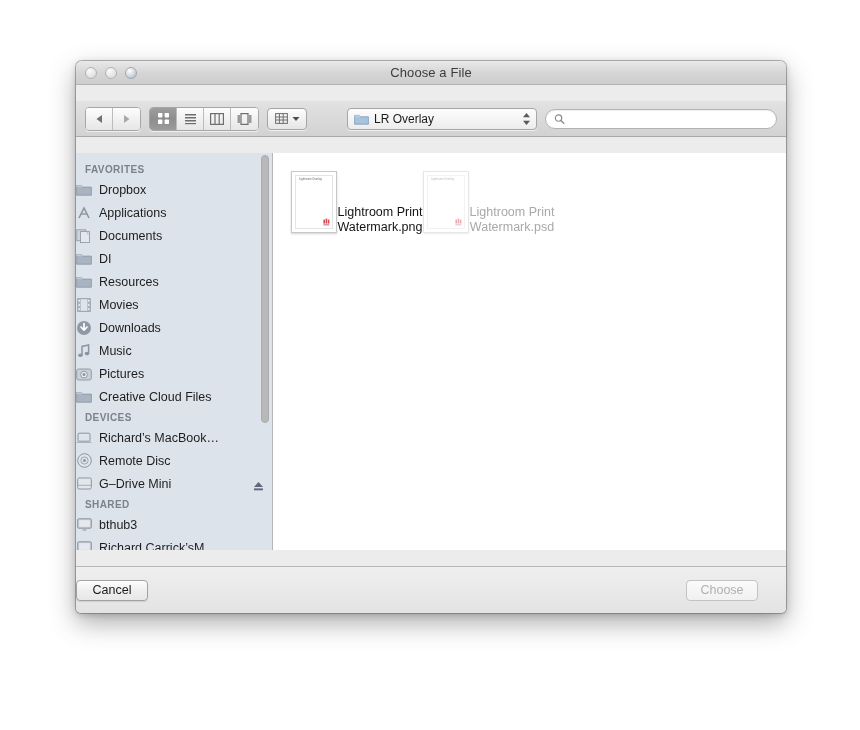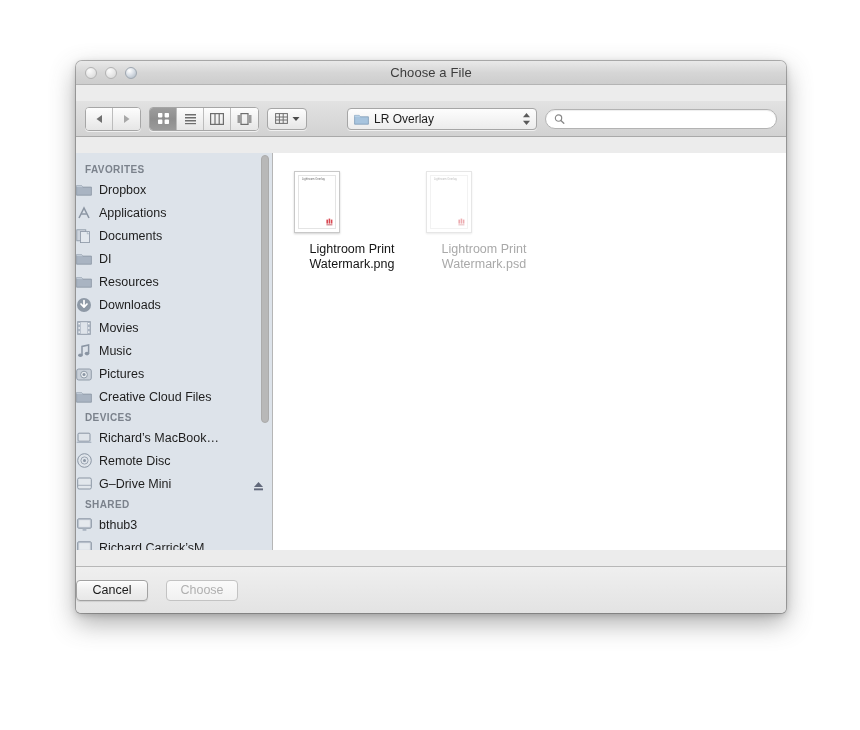--- a/index.html
+++ b/index.html
@@ -246,22 +246,22 @@
     padding: 14px 0 0 18px;
     display: flex;
     flex-wrap: wrap;
     align-content: flex-start;
     gap: 0;
     overflow: hidden;
   }
   .file-cell {
     width: 132px;
     display: flex;
-    flex-direction: column;
-    align-items: flex-start;
+    flex-direction: row;
+    align-items: flex-end;
     padding-top: 2px;
   }
   .thumb-wrap {
     width: 52px;
     height: 66px;
     position: relative;
     display: flex;
     align-items: center;
     justify-content: center;
   }
@@ -309,22 +309,22 @@
   .file-cell.disabled .page-thumb { opacity: 0.45; }
 
   
   #bottombar {
     height: 47px;
     flex: 0 0 47px;
     background: linear-gradient(to bottom, #efefef 0%, #e3e3e3 100%);
     border-top: 1px solid #b7b7b7;
     display: flex;
     align-items: center;
-    justify-content: flex-start;
-    padding-right: 10px;
+    justify-content: space-between;
+    padding-right: 28px;
     box-sizing: border-box;
     gap: 11px;
   }
   .pushbtn {
     min-width: 72px;
     height: 21px;
     border: 1px solid #a2a2a2;
     border-radius: 4px;
     background: linear-gradient(to bottom, #fdfdfd 0%, #efefef 48%, #e7e7e7 100%);
     font-size: 12.5px;
@@ -498,47 +498,47 @@
           <svg width="16" height="13" viewBox="0 0 16 13">
               <path d="M0.6 2.6 L5.6 2.6 L6.9 4.1 L15.4 4.1 L15.4 12.2 L0.6 12.2 Z" fill="#a9b4c2" stroke="#8a95a3" stroke-width="0.8"></path>
               <path d="M0.6 2.6 L5.6 2.6 L6.9 4.1 L0.6 4.1 Z" fill="#c1cbd6"></path>
             </svg>
         </span>
         <span class="sb-label">Resources</span>
       </div>
 
       <div class="sb-item">
         <span class="sb-ico">
-          <svg width="16" height="16" viewBox="0 0 16 16">
-              <circle cx="8" cy="8" r="7" fill="#8e99a6"></circle>
-              <path d="M8 3.6 L8 9.4 M5 7 L8 10.2 L11 7" fill="none" stroke="#ffffff" stroke-width="1.7" stroke-linecap="round" stroke-linejoin="round"></path>
-            </svg>
-        </span>
-        <span class="sb-label">Downloads</span>
-      </div>
-
-      <div class="sb-item">
-        <span class="sb-ico">
           <svg width="14" height="14" viewBox="0 0 14 14">
               <rect x="0.7" y="0.7" width="12.6" height="12.6" fill="#dfe4ea" stroke="#8a95a3" stroke-width="0.9"></rect>
               <rect x="0.7" y="0.7" width="3" height="12.6" fill="#aab4c1"></rect>
               <rect x="10.3" y="0.7" width="3" height="12.6" fill="#aab4c1"></rect>
               <rect x="1.5" y="2" width="1.4" height="1.4" fill="#ffffff"></rect>
               <rect x="1.5" y="6.3" width="1.4" height="1.4" fill="#ffffff"></rect>
               <rect x="1.5" y="10.4" width="1.4" height="1.4" fill="#ffffff"></rect>
               <rect x="11.1" y="2" width="1.4" height="1.4" fill="#ffffff"></rect>
               <rect x="11.1" y="6.3" width="1.4" height="1.4" fill="#ffffff"></rect>
               <rect x="11.1" y="10.4" width="1.4" height="1.4" fill="#ffffff"></rect>
             </svg>
         </span>
         <span class="sb-label">Movies</span>
       </div>
 
       <div class="sb-item">
         <span class="sb-ico">
+          <svg width="16" height="16" viewBox="0 0 16 16">
+              <circle cx="8" cy="8" r="7" fill="#8e99a6"></circle>
+              <path d="M8 3.6 L8 9.4 M5 7 L8 10.2 L11 7" fill="none" stroke="#ffffff" stroke-width="1.7" stroke-linecap="round" stroke-linejoin="round"></path>
+            </svg>
+        </span>
+        <span class="sb-label">Downloads</span>
+      </div>
+
+      <div class="sb-item">
+        <span class="sb-ico">
           <svg width="14" height="14" viewBox="0 0 14 14">
               <path d="M5 11 L5 2.4 L11.6 1 L11.6 9.4" fill="none" stroke="#8a95a3" stroke-width="1.5"></path>
               <ellipse cx="3.4" cy="11.2" rx="2.3" ry="1.8" fill="#8a95a3"></ellipse>
               <ellipse cx="10" cy="9.6" rx="2.3" ry="1.8" fill="#8a95a3"></ellipse>
             </svg>
         </span>
         <span class="sb-label">Music</span>
       </div>
 
       <div class="sb-item">

